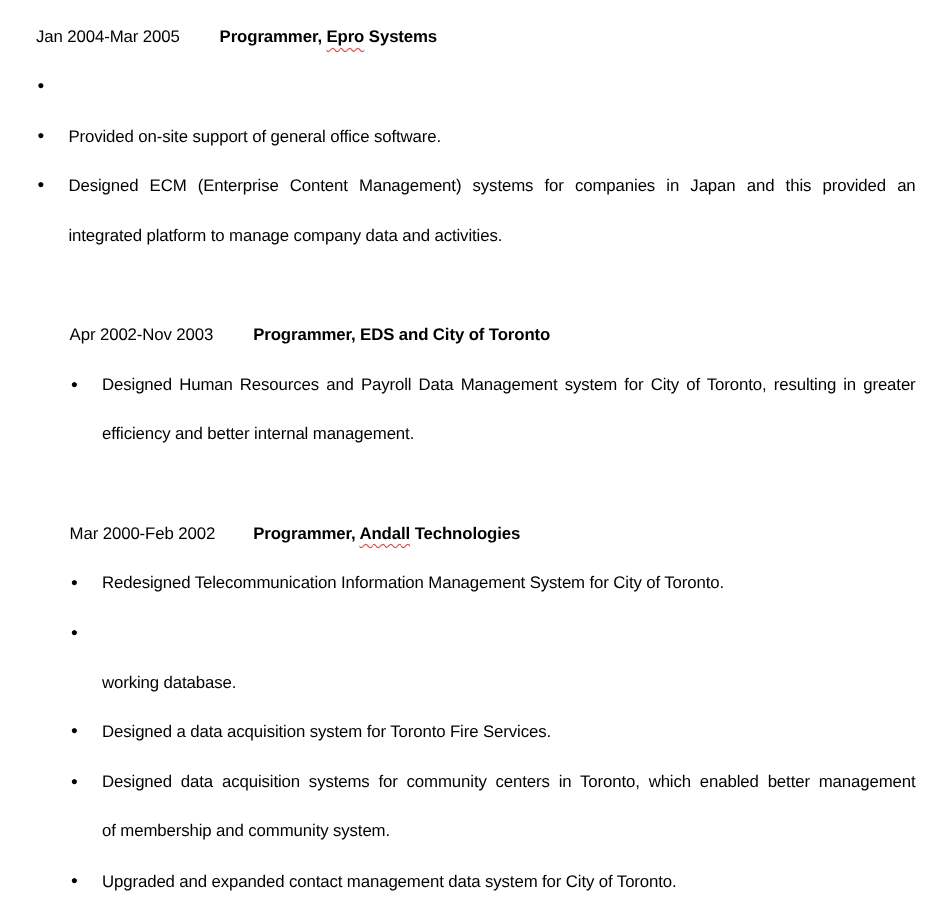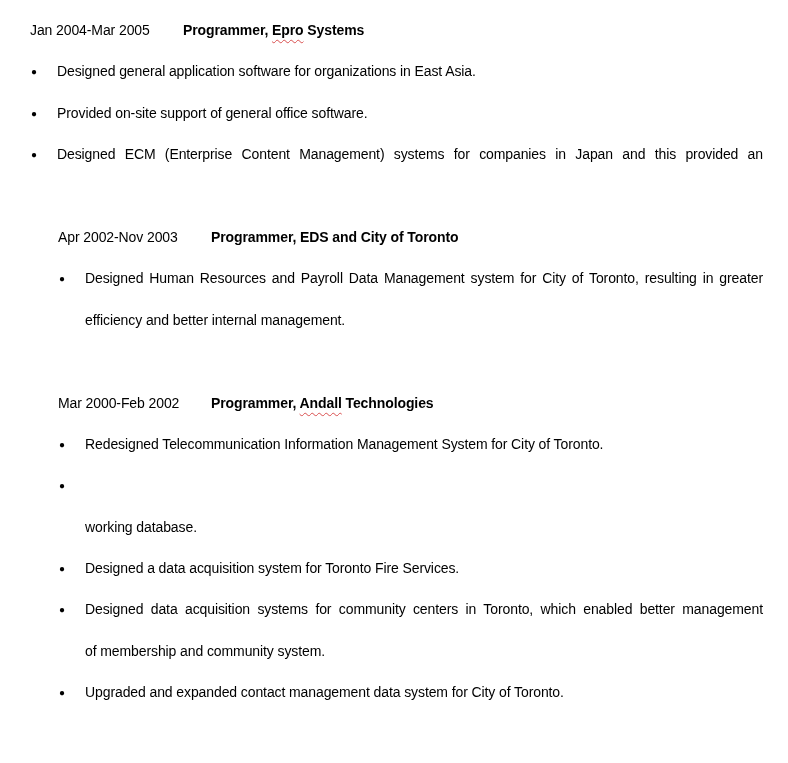--- a/index.html
+++ b/index.html
@@ -65,23 +65,24 @@
     line-height: 41.4px;
     font-size: 10px;
   }
 </style>
 </head>
 <body style="background: rgb(255, 255, 255); color: rgb(0, 0, 0);">
 
 <div class="doc">
     <div class="section">
       <div class="line heading"><span class="date">Jan 2004-Mar 2005</span><span class="title"><span>Programmer, </span><span class="sq">Epro</span><span> Systems</span></span></div>
-      <div class="b-line line"><span class="bullet-dot">●</span><span>Designed general application software for organizations in East Asia.</span></div>
+      <div class="b-line line"><span class="bullet-dot">●</span></div>
       <div class="b-line line"><span class="bullet-dot">●</span><span>Provided on-site support of general office software.</span></div>
       <div class="b-line line justify"><span class="bullet-dot">●</span><span>Designed ECM (Enterprise Content Management) systems for companies in Japan and this provided an</span></div>
+      <div class="b-line line"><span>integrated platform to manage company data and activities.</span></div>
     </div>
     <div class="section gap">
       <div class="line heading"><span class="date">Apr 2002-Nov 2003</span><span class="title"><span>Programmer, EDS and City of Toronto</span></span></div>
       <div class="b-line line justify"><span class="bullet-dot">●</span><span>Designed Human Resources and Payroll Data Management system for City of Toronto, resulting in greater</span></div>
       <div class="b-line line"><span>efficiency and better internal management.</span></div>
     </div>
     <div class="section gap">
       <div class="line heading"><span class="date">Mar 2000-Feb 2002</span><span class="title"><span>Programmer, </span><span class="sq">Andall</span><span> Technologies</span></span></div>
       <div class="b-line line"><span class="bullet-dot">●</span><span>Redesigned Telecommunication Information Management System for City of Toronto.</span></div>
       <div class="b-line line justify"><span class="bullet-dot">●</span></div>

